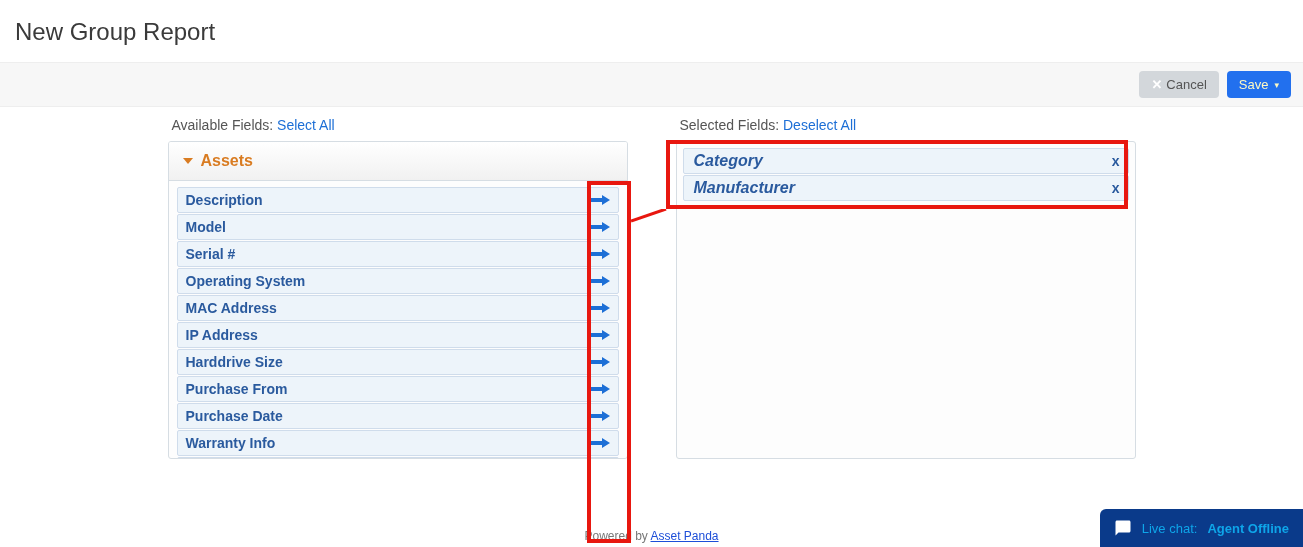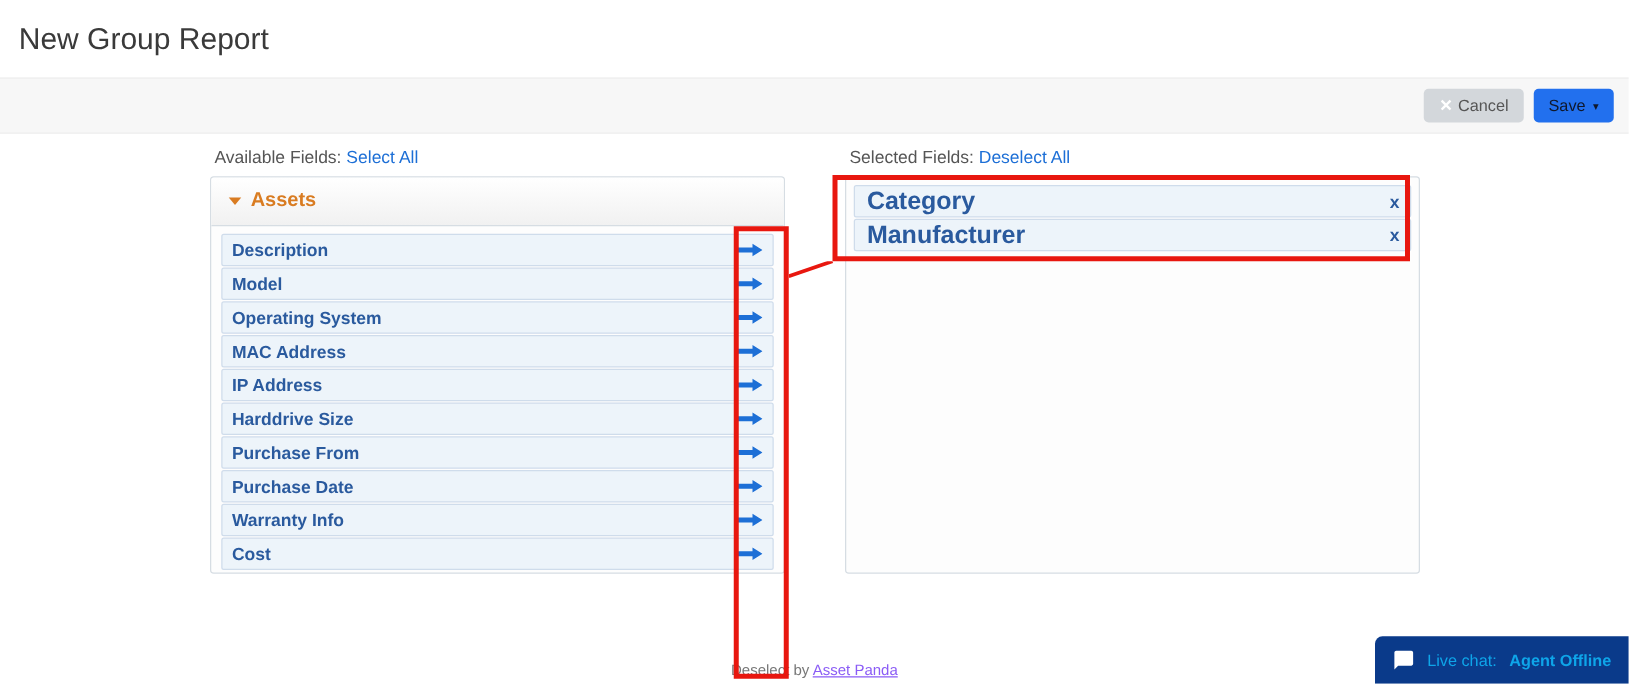--- a/index.html
+++ b/index.html
@@ -37,21 +37,21 @@
     align-items: center;
     gap: 4px;
   }
   .btn-cancel {
     background: #d3d7db;
     color: #555;
   }
   .btn-cancel .x-ic { color:#fff; font-weight:bold; font-size:13px; }
   .btn-save {
     background: #2270ee;
-    color: #0f172a;
+    color: #fef9c3;
   }
   .btn-save .chev {
     font-size: 9px;
     margin-left: 2px;
   }
   .columns {
     display: flex;
     gap: 48px;
     padding: 4px 0 0 0;
     justify-content: center;
@@ -149,37 +149,38 @@
     background: #edf4fa;
     border: 1px solid #cfdceb;
     border-radius: 2px;
     padding: 3px 8px 3px 10px;
     margin-bottom: 1px;
     height: 26px;
   }
   .sel-row .label {
     color: #2a5a9e;
     font-weight: 700;
-    font-size: 20px;
+    font-size: 16px;
+    font-style: italic;
   }
   .remove-x {
     color:#2a5a9e;
     font-weight:700;
     font-size:14px;
     cursor:pointer;
   }
   .footer {
     position:absolute;
     bottom:4px;
     width:100%;
     text-align:center;
     font-size:12px;
     color:#777;
   }
-  .footer a { color:#8b5cf6; text-decoration:underline; }
+  .footer a { color:#1d4ed8; text-decoration:underline; }
   .chat-widget {
     position:absolute;
     right:0;
     bottom:0;
     background:#0a3a8a;
     color:#0ea5e9;
     padding: 10px 14px;
     font-size:13px;
     display:flex;
     align-items:center;
@@ -226,20 +227,28 @@
           </div>
           <div class="field-row">
             <span class="label">Model</span>
             <span class="arrow-btn">
               <svg class="arrow-svg" width="20" height="12" viewBox="0 0 20 12">
                 <path d="M0 4h12V1l8 5-8 5V8H0z"></path>
               </svg>
             </span>
           </div>
           <div class="field-row">
+            <span class="label">Serial #</span>
+            <span class="arrow-btn">
+              <svg class="arrow-svg" width="20" height="12" viewBox="0 0 20 12">
+                <path d="M0 4h12V1l8 5-8 5V8H0z"></path>
+              </svg>
+            </span>
+          </div>
+          <div class="field-row">
             <span class="label">Operating System</span>
             <span class="arrow-btn">
               <svg class="arrow-svg" width="20" height="12" viewBox="0 0 20 12">
                 <path d="M0 4h12V1l8 5-8 5V8H0z"></path>
               </svg>
             </span>
           </div>
           <div class="field-row">
             <span class="label">MAC Address</span>
             <span class="arrow-btn">
@@ -319,21 +328,21 @@
   </div>
 
   <div class="highlight-box-left" id="hl-left" style="left: 586.5px; top: 74px; width: 44px; height: 362px;"></div>
   <div class="highlight-box-right" id="hl-right" style="left: 665.5px; top: 33px; width: 462px; height: 69px;"></div>
   <svg class="connector-line" id="connector" width="39" height="16" style="left: 630.5px; top: 102px;">
       <line x1="0" y1="12" x2="35" y2="0" stroke="#e8170f" stroke-width="3"></line>
     </svg>
 </div>
 
 <div class="footer">
-  <span>Deselect by </span><a href="#">Asset Panda</a>
+  <span>Powered by </span><a href="#">Asset Panda</a>
 </div>
 
 <div class="chat-widget">
   <svg width="18" height="18" viewBox="0 0 24 24">
       <path d="M20 2H4c-1.1 0-2 .9-2 2v18l4-4h14c1.1 0 2-.9 2-2V4c0-1.1-.9-2-2-2z"></path>
     </svg>
   <span>Live chat:</span>
   <span style="font-weight:600;">Agent Offline</span>
 </div>
 

